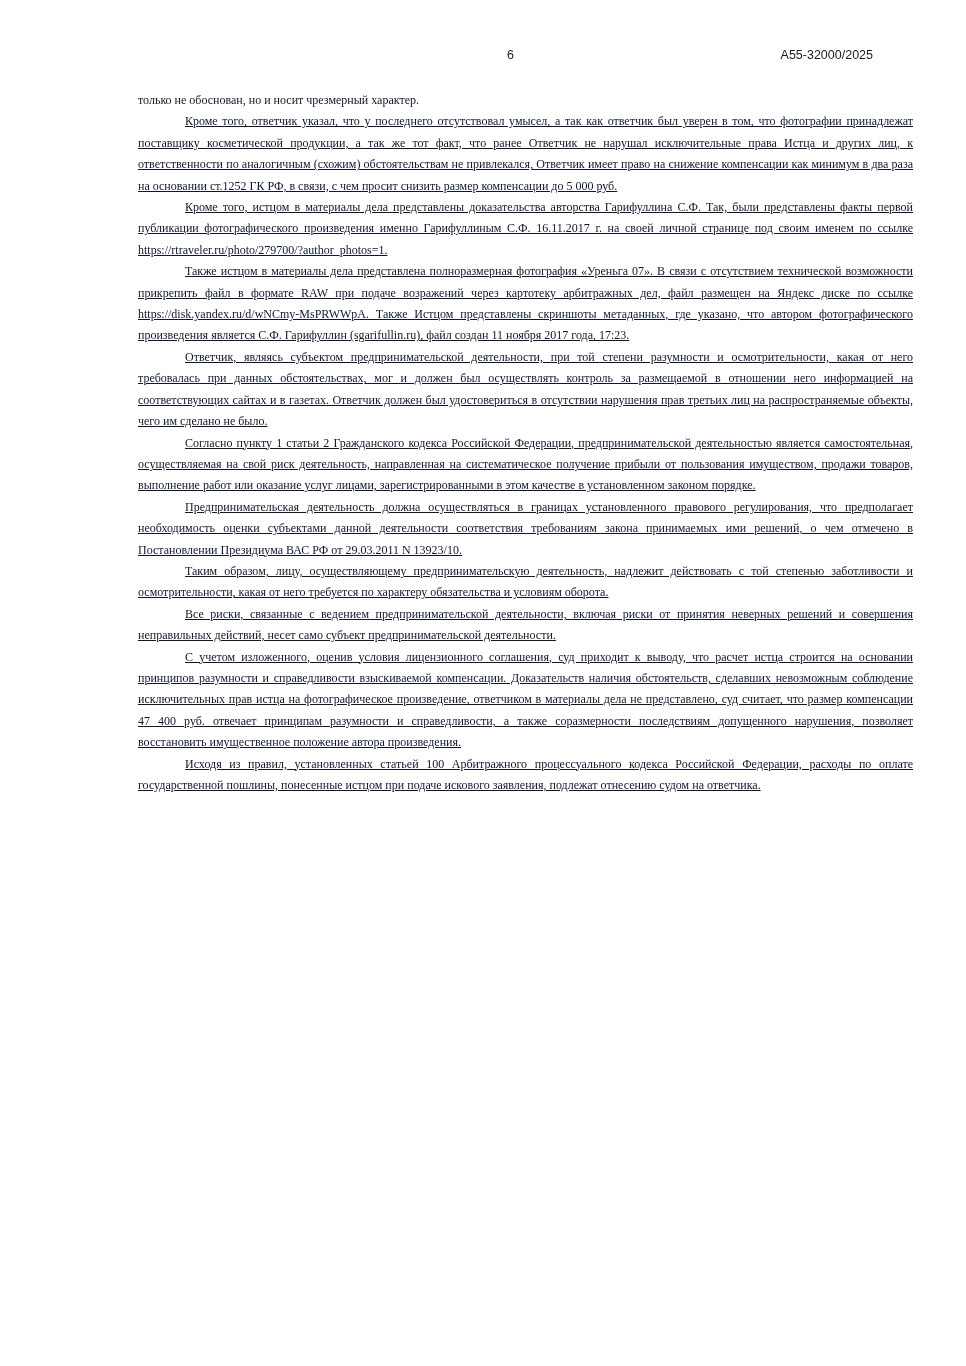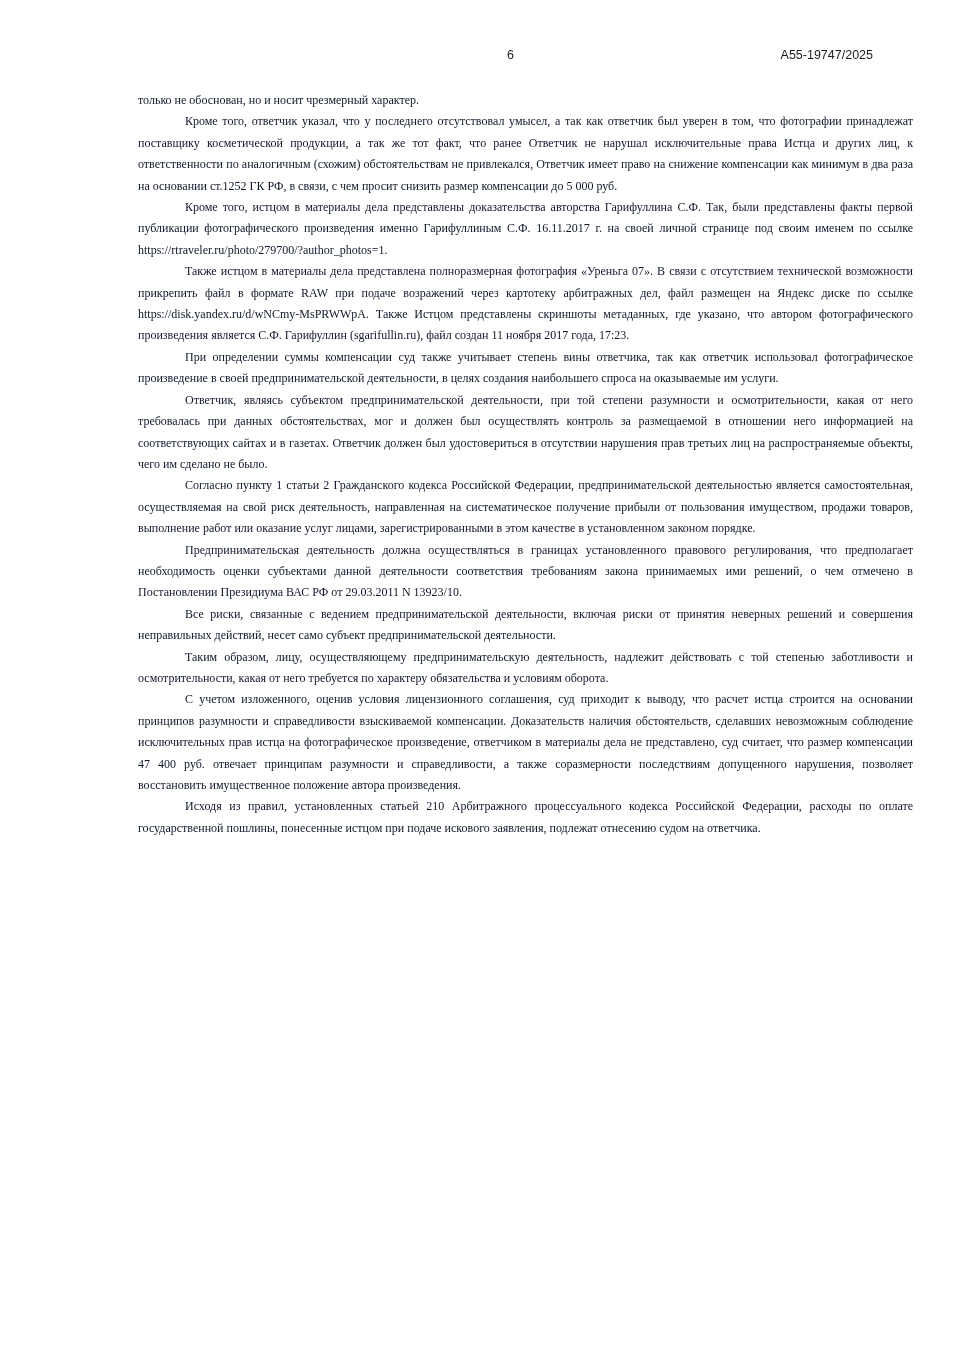--- a/index.html
+++ b/index.html
@@ -47,37 +47,37 @@
     line-height: 21.4px;
     text-align: justify;
     color: #0f172a;
   }
   .document-body p.para {
     margin: 0;
     padding: 0;
   }
   .document-body p.para.indent {
     text-indent: 47px;
+    text-decoration: underline;
   }
 </style>
 </head>
 <body>
 
 <div class="page">
   <div class="page-header">
     <span class="page-number">6</span>
-    <span class="case-number">А55-19747/2025</span>
+    <span class="case-number">А55-32000/2025</span>
   </div>
   <div class="document-body">
       <p class="para">только не обоснован, но и носит чрезмерный характер.</p>
       <p class="para indent">Кроме того, ответчик указал, что у последнего отсутствовал умысел, а так как ответчик был уверен в том, что фотографии принадлежат поставщику косметической продукции, а так же тот факт, что ранее Ответчик не нарушал исключительные права Истца и других лиц, к ответственности по аналогичным (схожим) обстоятельствам не привлекался, Ответчик имеет право на снижение компенсации как минимум в два раза на основании ст.1252 ГК РФ, в связи, с чем просит снизить размер компенсации до 5 000 руб.</p>
       <p class="para indent">Кроме того, истцом в материалы дела представлены доказательства авторства Гарифуллина С.Ф. Так, были представлены факты первой публикации фотографического произведения именно Гарифуллиным С.Ф. 16.11.2017 г. на своей личной странице под своим именем по ссылке https://rtraveler.ru/photo/279700/?author_photos=1.</p>
       <p class="para indent">Также истцом в материалы дела представлена полноразмерная фотография «Уреньга 07». В связи с отсутствием технической возможности прикрепить файл в формате RAW при подаче возражений через картотеку арбитражных дел, файл размещен на Яндекс диске по ссылке https://disk.yandex.ru/d/wNCmy-MsPRWWpA. Также Истцом представлены скриншоты метаданных, где указано, что автором фотографического произведения является С.Ф. Гарифуллин (sgarifullin.ru), файл создан 11 ноября 2017 года, 17:23.</p>
-      <p class="para indent">При определении суммы компенсации суд также учитывает степень вины ответчика, так как ответчик использовал фотографическое произведение в своей предпринимательской деятельности, в целях создания наибольшего спроса на оказываемые им услуги.</p>
       <p class="para indent">Ответчик, являясь субъектом предпринимательской деятельности, при той степени разумности и осмотрительности, какая от него требовалась при данных обстоятельствах, мог и должен был осуществлять контроль за размещаемой в отношении него информацией на соответствующих сайтах и в газетах. Ответчик должен был удостовериться в отсутствии нарушения прав третьих лиц на распространяемые объекты, чего им сделано не было.</p>
       <p class="para indent">Согласно пункту 1 статьи 2 Гражданского кодекса Российской Федерации, предпринимательской деятельностью является самостоятельная, осуществляемая на свой риск деятельность, направленная на систематическое получение прибыли от пользования имуществом, продажи товаров, выполнение работ или оказание услуг лицами, зарегистрированными в этом качестве в установленном законом порядке.</p>
       <p class="para indent">Предпринимательская деятельность должна осуществляться в границах установленного правового регулирования, что предполагает необходимость оценки субъектами данной деятельности соответствия требованиям закона принимаемых ими решений, о чем отмечено в Постановлении Президиума ВАС РФ от 29.03.2011 N 13923/10.</p>
+      <p class="para indent">Таким образом, лицу, осуществляющему предпринимательскую деятельность, надлежит действовать с той степенью заботливости и осмотрительности, какая от него требуется по характеру обязательства и условиям оборота.</p>
       <p class="para indent">Все риски, связанные с ведением предпринимательской деятельности, включая риски от принятия неверных решений и совершения неправильных действий, несет само субъект предпринимательской деятельности.</p>
-      <p class="para indent">Таким образом, лицу, осуществляющему предпринимательскую деятельность, надлежит действовать с той степенью заботливости и осмотрительности, какая от него требуется по характеру обязательства и условиям оборота.</p>
       <p class="para indent">С учетом изложенного, оценив условия лицензионного соглашения, суд приходит к выводу, что расчет истца строится на основании принципов разумности и справедливости взыскиваемой компенсации. Доказательств наличия обстоятельств, сделавших невозможным соблюдение исключительных прав истца на фотографическое произведение, ответчиком в материалы дела не представлено, суд считает, что размер компенсации 47 400 руб. отвечает принципам разумности и справедливости, а также соразмерности последствиям допущенного нарушения, позволяет восстановить имущественное положение автора произведения.</p>
-      <p class="para indent">Исходя из правил, установленных статьей 210 Арбитражного процессуального кодекса Российской Федерации, расходы по оплате государственной пошлины, понесенные истцом при подаче искового заявления, подлежат отнесению судом на ответчика.</p>
+      <p class="para indent">Исходя из правил, установленных статьей 100 Арбитражного процессуального кодекса Российской Федерации, расходы по оплате государственной пошлины, понесенные истцом при подаче искового заявления, подлежат отнесению судом на ответчика.</p>
     </div>
 </div>
 
 </body></html>

